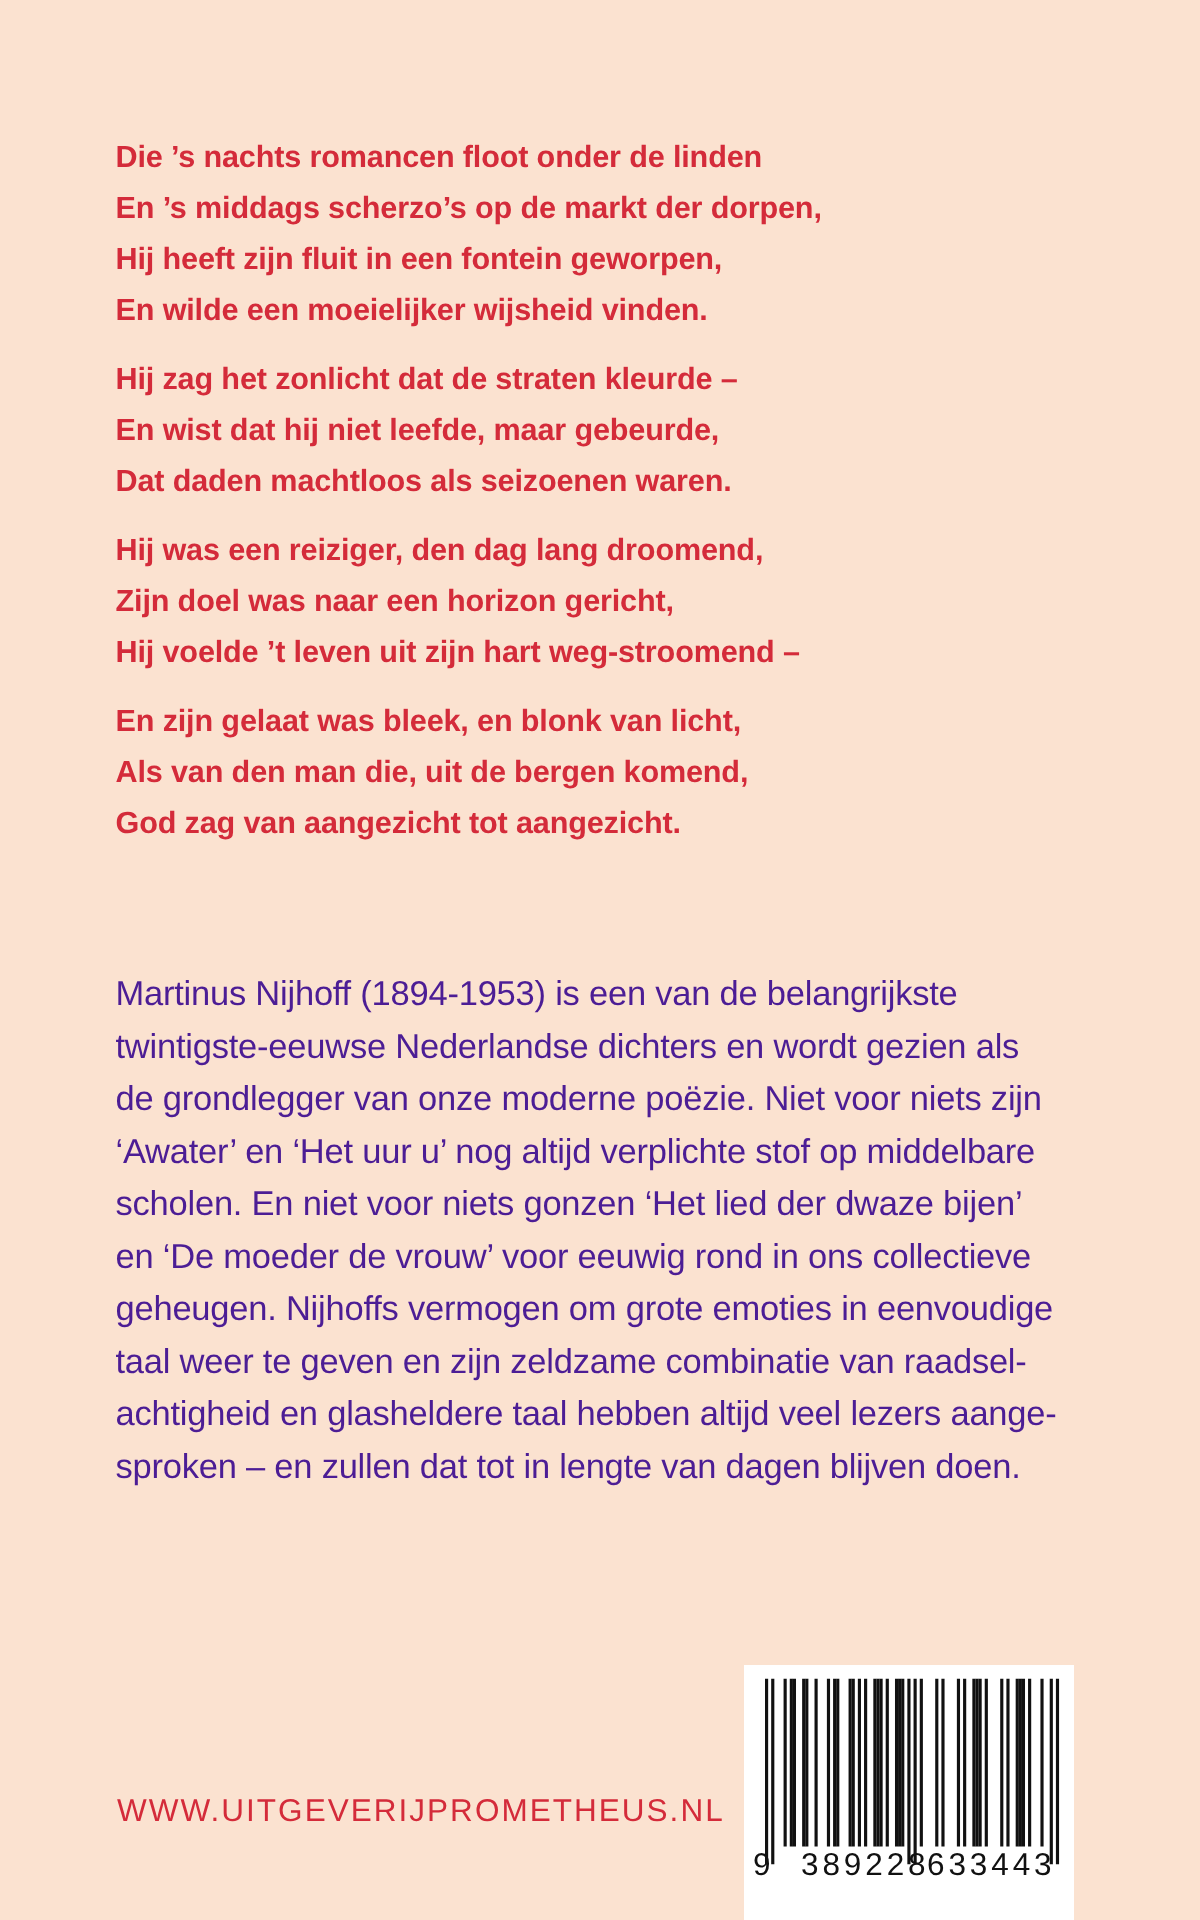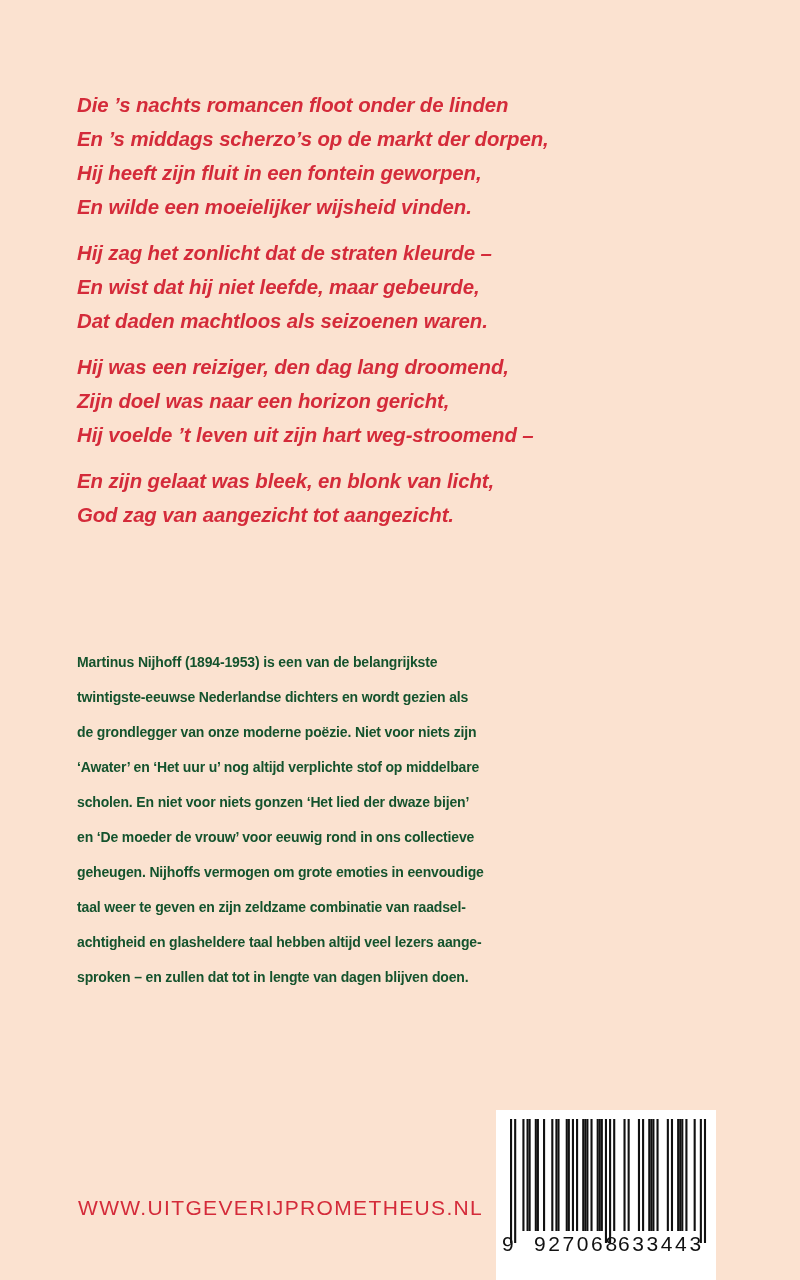--- a/index.html
+++ b/index.html
@@ -25,46 +25,45 @@
 
   
   #poem {
     position: absolute;
     left: 77px;
     top: 88px;
     width: 660px;
   }
   .stanza {
     margin: 0 0 12px 0;
-    font-style: italic;
   }
   .stanza:last-child { margin-bottom: 16px; }
   .poem-line {
     color: #d42b3a;
     font-family: "Liberation Sans", sans-serif;
     font-size: 20.4px;
     line-height: 34px;
     font-weight: 600;
     letter-spacing: -0.1px;
     white-space: pre;
   }
 
   
   #bio {
     position: absolute;
     left: 77px;
     top: 645px;
     width: 664px;
   }
   .bio-line {
-    color: #14532d;
-    font-family: "Liberation Sans", sans-serif;
-    font-size: 14px;
+    color: #4c1d95;
+    font-family: "Liberation Sans", sans-serif;
+    font-size: 23px;
     line-height: 35px;
-    font-weight: 700;
+    font-weight: 400;
     letter-spacing: -0.15px;
     white-space: pre;
   }
 
   
   #publisher-url {
     position: absolute;
     left: 78px;
     top: 1196px;
     color: #d42b3a;
@@ -138,20 +137,21 @@
         <div class="poem-line">En wist dat hij niet leefde, maar gebeurde,</div>
         <div class="poem-line">Dat daden machtloos als seizoenen waren.</div>
       </div>
       <div class="stanza">
         <div class="poem-line">Hij was een reiziger, den dag lang droomend,</div>
         <div class="poem-line">Zijn doel was naar een horizon gericht,</div>
         <div class="poem-line">Hij voelde ’t leven uit zijn hart weg-stroomend –</div>
       </div>
       <div class="stanza">
         <div class="poem-line">En zijn gelaat was bleek, en blonk van licht,</div>
+        <div class="poem-line">Als van den man die, uit de bergen komend,</div>
         <div class="poem-line">God zag van aangezicht tot aangezicht.</div>
       </div>
     </div>
 
   <div id="bio">
       <div class="bio-line">Martinus Nijhoff (1894-1953) is een van de belangrijkste</div>
       <div class="bio-line">twintigste-eeuwse Nederlandse dichters en wordt gezien als</div>
       <div class="bio-line">de grondlegger van onze moderne poëzie. Niet voor niets zijn</div>
       <div class="bio-line">‘Awater’ en ‘Het uur u’ nog altijd verplichte stof op middelbare</div>
       <div class="bio-line">scholen. En niet voor niets gonzen ‘Het lied der dwaze bijen’</div>
@@ -204,18 +204,18 @@
         <rect x="181.116" y="0" width="2.104" height="112" fill="#111111"></rect>
         <rect x="183.179" y="0" width="2.104" height="112" fill="#111111"></rect>
         <rect x="185.242" y="0" width="2.104" height="112" fill="#111111"></rect>
         <rect x="189.368" y="0" width="2.104" height="112" fill="#111111"></rect>
         <rect x="197.621" y="0" width="2.104" height="112" fill="#111111"></rect>
         <rect x="203.811" y="0" width="2.104" height="124" fill="#111111"></rect>
         <rect x="207.937" y="0" width="2.104" height="124" fill="#111111"></rect>
       </svg>
     <div id="barcode-digits">
       <span class="bc-lead">9</span>
-      <span class="bc-left">927068</span>
+      <span class="bc-left">389228</span>
       <span class="bc-right">633443</span>
     </div>
   </div>
 
 </div>
 
 </body></html>

